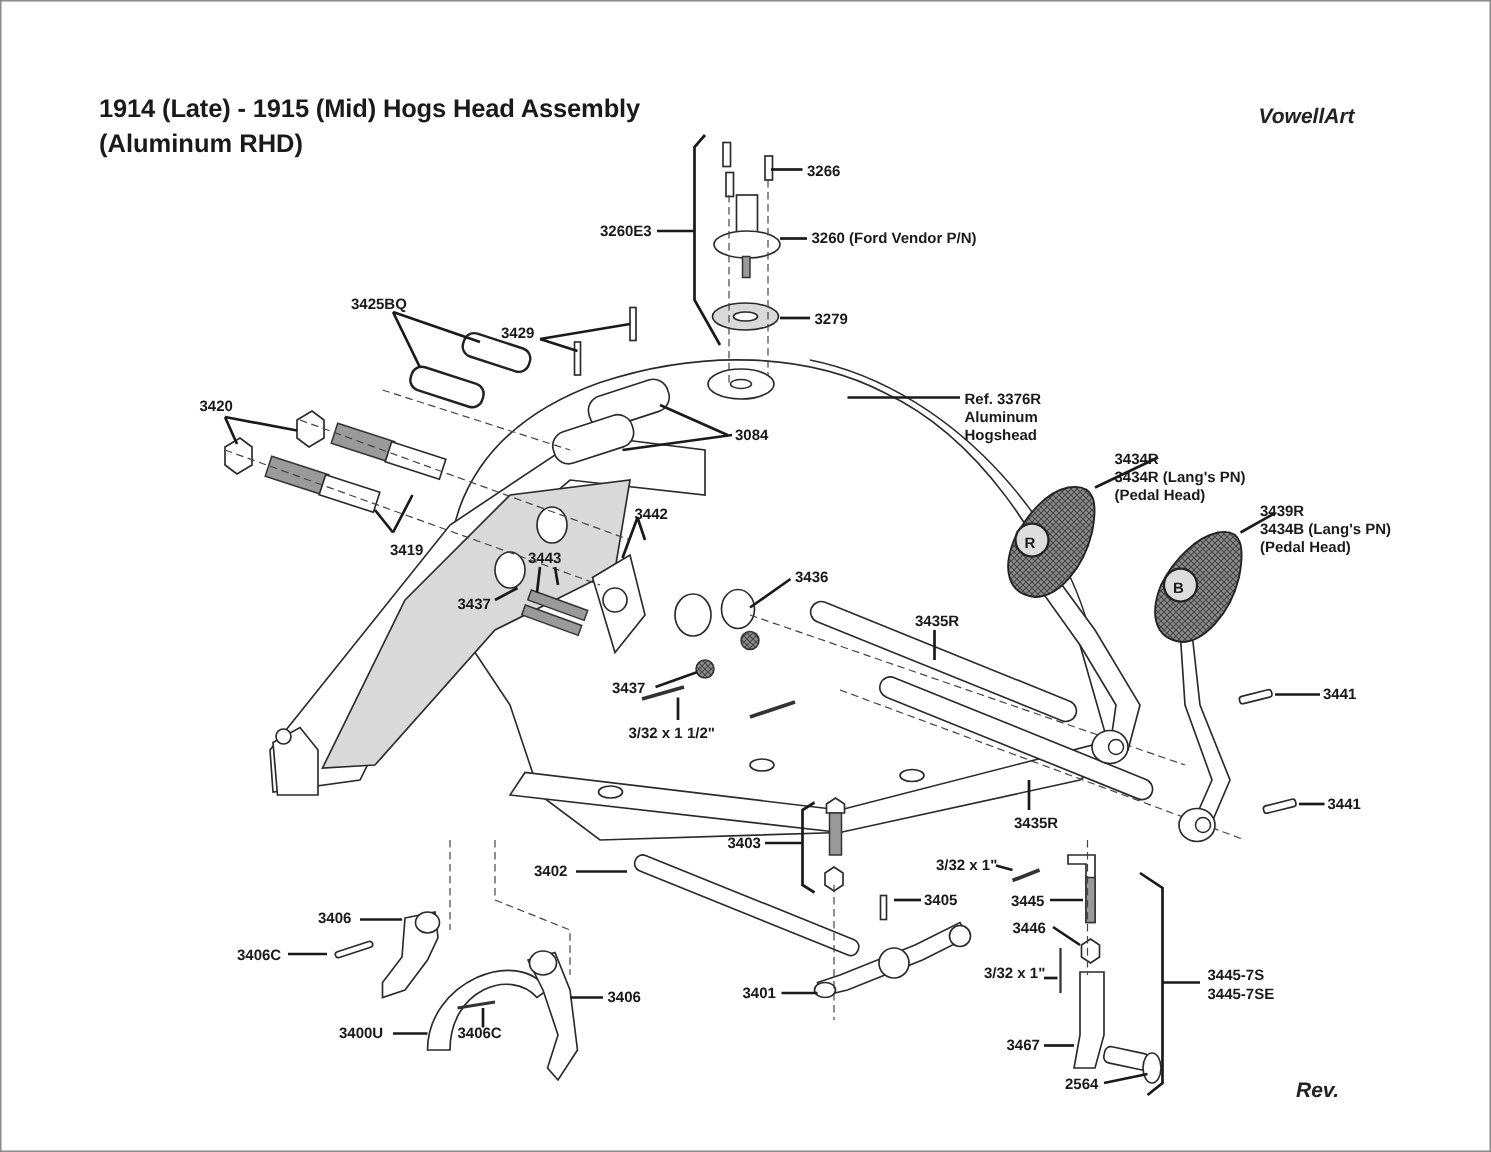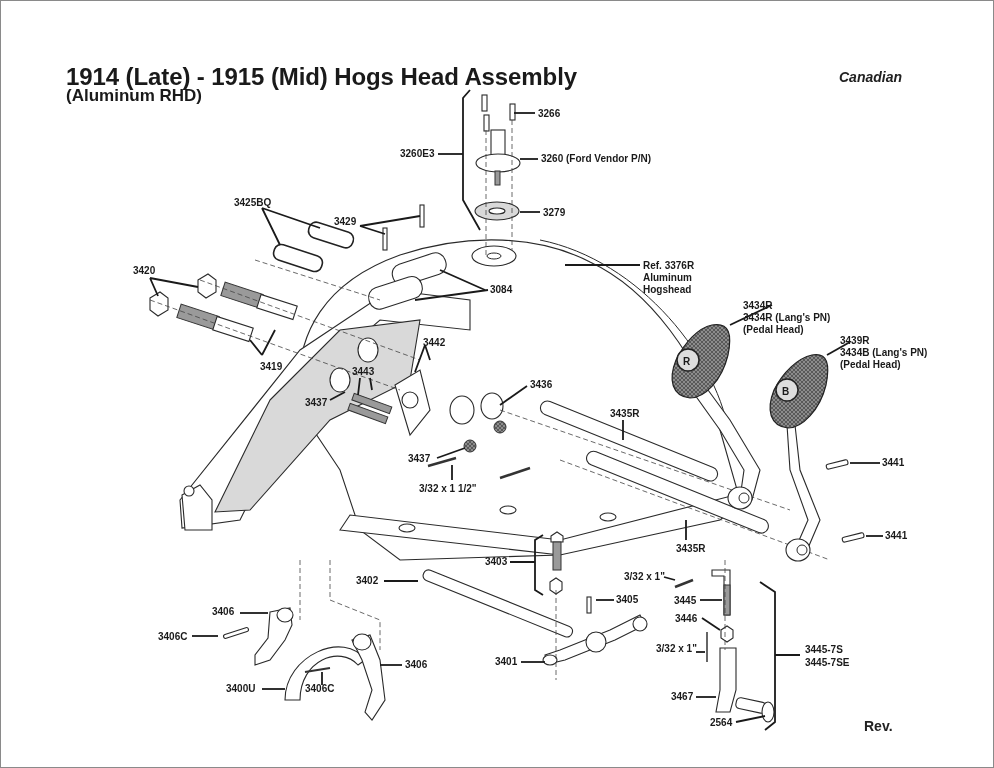--- a/index.html
+++ b/index.html
@@ -1,38 +1,38 @@
 <!DOCTYPE html>
 <html><head>
 <meta charset="utf-8">
 <style>
   html, body { margin: 0; padding: 0; background: #ffffff; }
   body { width: 994px; height: 768px; overflow: hidden; position: relative; font-family: "Liberation Sans", sans-serif; }
   .frame { position: absolute; left: 0; top: 0; width: 992px; height: 766px; border: 1px solid #8a8a8a; border-right-width: 2px; border-bottom-width: 2px; background: #fff; }
-  .title { position: absolute; left: 66px; top: 63px; font-size: 24px; font-weight: bold; color: #1a1a1a; letter-spacing: -0.1px; }
+  .title { position: absolute; left: 66px; top: 63px; font-size: 17px; font-weight: bold; color: #1a1a1a; letter-spacing: -0.1px; }
   .subtitle { position: absolute; left: 66px; top: 86px; font-size: 17px; font-weight: bold; color: #1a1a1a; }
   .brand { position: absolute; left: 839px; top: 69px; font-size: 14px; font-weight: bold; font-style: italic; color: #222; }
-  .rev { position: absolute; left: 864px; top: 718px; font-size: 14px; font-weight: bold; color: #222; }
+  .rev { position: absolute; left: 864px; top: 718px; font-size: 14px; font-weight: bold; font-style: italic; color: #222; }
   svg { position: absolute; left: 0; top: 0; }
   .lbl { font-family: "Liberation Sans", sans-serif; font-size: 10px; font-weight: bold; fill: #1a1a1a; }
   .lead { stroke: #1a1a1a; stroke-width: 1.8; fill: none; }
   .part { stroke: #2a2a2a; stroke-width: 1.1; fill: #fff; }
   .partg { stroke: #2a2a2a; stroke-width: 1.1; fill: #d9d9d9; }
   .dash { stroke: #444; stroke-width: 0.8; fill: none; stroke-dasharray: 5 3; }
   .thin { stroke: #2a2a2a; stroke-width: 1; fill: none; }
   .thread { stroke: #333; stroke-width: 1; fill: #9a9a9a; }
   .spring { stroke: #222; stroke-width: 1.6; fill: none; }
 </style>
 </head>
 <body>
 
 <div class="frame"></div>
 <div class="title">1914 (Late) - 1915 (Mid) Hogs Head Assembly</div>
 <div class="subtitle">(Aluminum RHD)</div>
-<div class="brand">Canadian</div>
+<div class="brand">VowellArt</div>
 <div class="rev">Rev.</div>
 
 <svg width="994" height="768" viewBox="0 0 994 768">
   <defs>
     <pattern id="knurl" width="4" height="4" patternUnits="userSpaceOnUse">
       <rect width="4" height="4" fill="#8c8c8c"></rect>
       <path d="M0 0 L4 4 M4 0 L0 4" stroke="#444" stroke-width="0.7"></path>
     </pattern>
   </defs>
 

